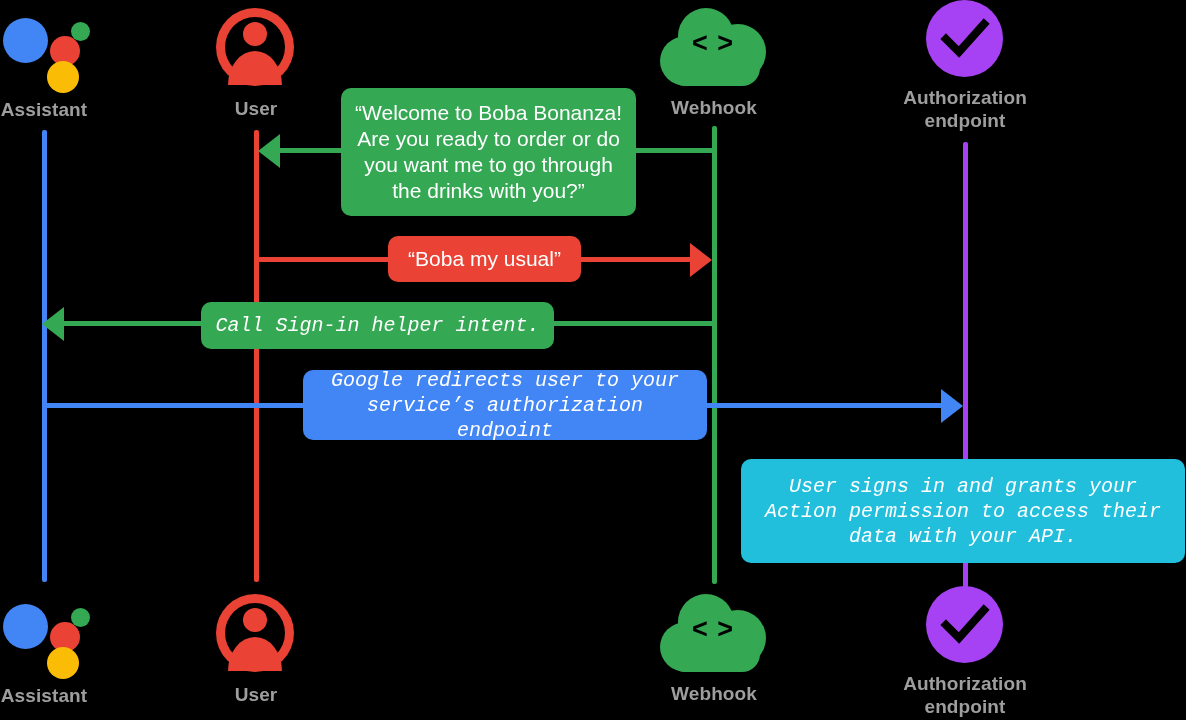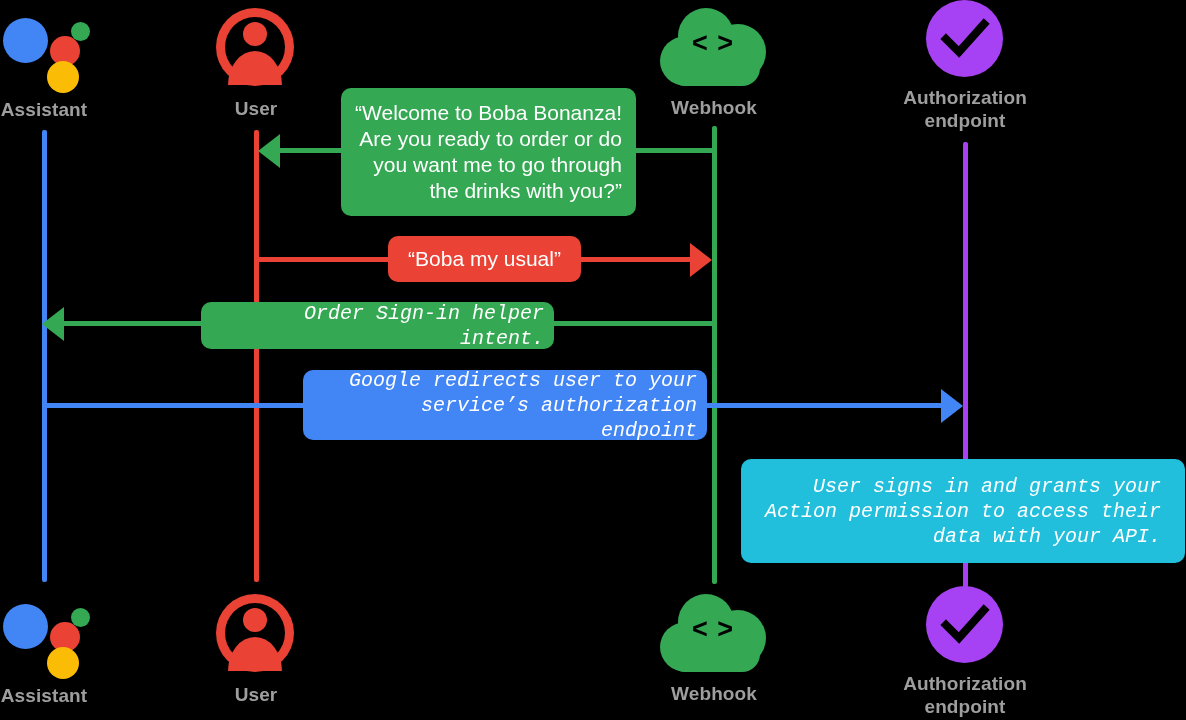--- a/index.html
+++ b/index.html
@@ -69,21 +69,21 @@
   .head-left {border-width:17px 22px 17px 0;}
   .head-right{border-width:17px 0 17px 22px;}
 
   
   .bubble{
     position:absolute;border-radius:10px;color:#fff;box-sizing:border-box;
     display:flex;align-items:center;justify-content:center;text-align:center;
   }
   .bubble.sans{font-family:"Liberation Sans",sans-serif;font-size:21px;line-height:26px;}
   .bubble.mono{font-family:"Liberation Mono",monospace;font-style:italic;font-size:20px;line-height:25px;}
-  .bubble span{display:block;white-space:pre-line;text-align:right;}
+  .bubble span{display:block;white-space:pre-line;}
 </style>
 </head>
 <body>
 
 <div class="stage">
 
   <div class="lifeline" style="left:42px;top:130px;height:452px;background:#4285F4;"></div>
   <div class="lifeline" style="left:254px;top:130px;height:452px;background:#EA4335;"></div>
   <div class="lifeline" style="left:712px;top:126px;height:458px;background:#34A853;"></div>
   <div class="lifeline" style="left:963px;top:142px;height:446px;background:#A742F4;"></div>
@@ -133,21 +133,21 @@
 
   <div class="arrow-line" style="left:254px;top:257px;width:436px;background:#EA4335;"></div>
   <div class="arrow-head head-right" style="left:690px;top:243px;border-color:transparent transparent transparent #EA4335;"></div>
   <div class="bubble sans" style="left:388px;top:236px;width:193px;height:46px;background:#EA4335;padding:0 10px;">
     <span>“Boba my usual”</span>
   </div>
 
   <div class="arrow-line" style="left:64px;top:321px;width:650px;background:#34A853;"></div>
   <div class="arrow-head head-left" style="left:42px;top:307px;border-color:transparent #34A853 transparent transparent;"></div>
   <div class="bubble mono" style="left:201px;top:302px;width:353px;height:47px;background:#34A853;padding:0 10px;">
-    <span>Order Sign-in helper intent.</span>
+    <span>Call Sign-in helper intent.</span>
   </div>
 
   <div class="arrow-line" style="left:42px;top:403px;width:899px;background:#4285F4;"></div>
   <div class="arrow-head head-right" style="left:941px;top:389px;border-color:transparent transparent transparent #4285F4;"></div>
   <div class="bubble mono" style="left:303px;top:370px;width:404px;height:70px;background:#4285F4;padding:0 10px;">
     <span>Google redirects user to your
 service’s authorization endpoint</span>
   </div>
 
   <div class="bubble mono" style="left:741px;top:459px;width:444px;height:104px;background:#22BFDD;padding:0 12px;">

